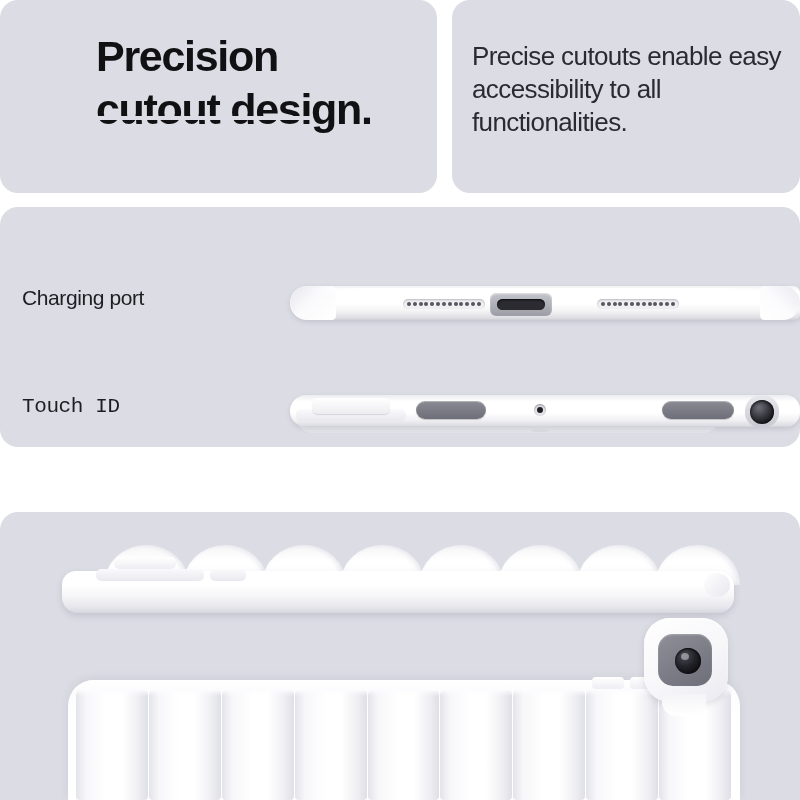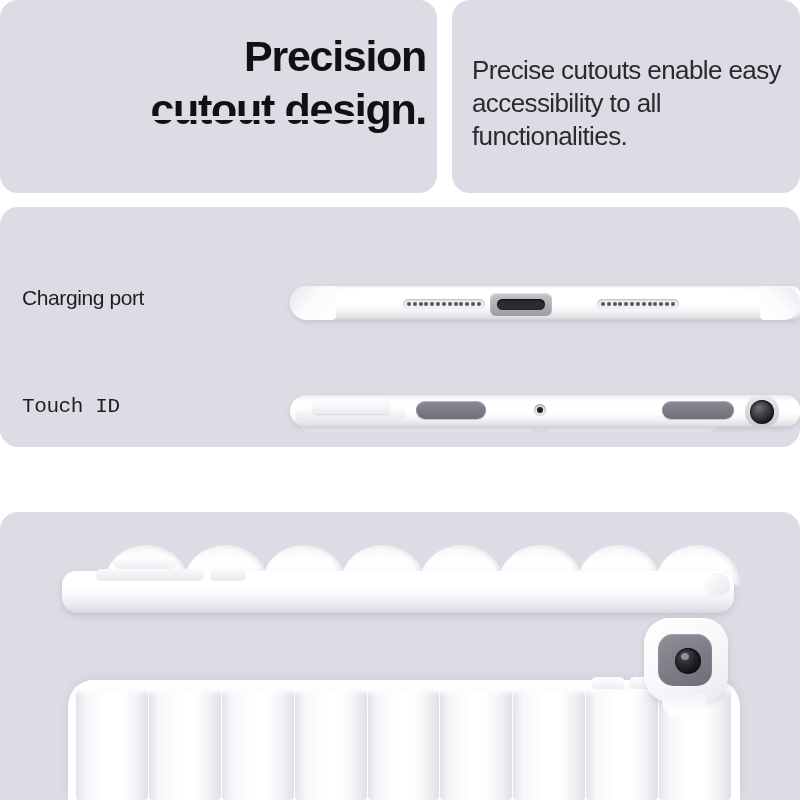--- a/index.html
+++ b/index.html
@@ -27,43 +27,41 @@
   #panel-headline { left: 0; top: 0; width: 437px; height: 193px; }
   .headline {
     position: absolute;
     left: 96px; top: 30px;
     width: 330px;
     color: #111114;
     font-weight: bold;
     font-size: 43px;
     line-height: 53px;
     letter-spacing: -1.3px;
-    text-align: right;
   }
   .headline-line2 {
     position: relative;
     display: inline-block;
-    margin-left: 40px;
   }
   
   .cut-strike {
     position: absolute;
     left: -6px;
     top: 33px;
     width: 223px;
     height: 4px;
     background: #dcdce4;
     pointer-events: none;
   }
 
   
   #panel-copy { left: 452px; top: 0; width: 348px; height: 193px; }
   .copy-text {
     position: absolute;
-    left: 20px; top: 54px;
+    left: 20px; top: 40px;
     width: 316px;
     color: #2a2a30;
     font-size: 26px;
     line-height: 33px;
     letter-spacing: -0.6px;
   }
 
   
   #panel-cutouts { left: 0; top: 207px; width: 800px; height: 240px; }
   .feature-label {

